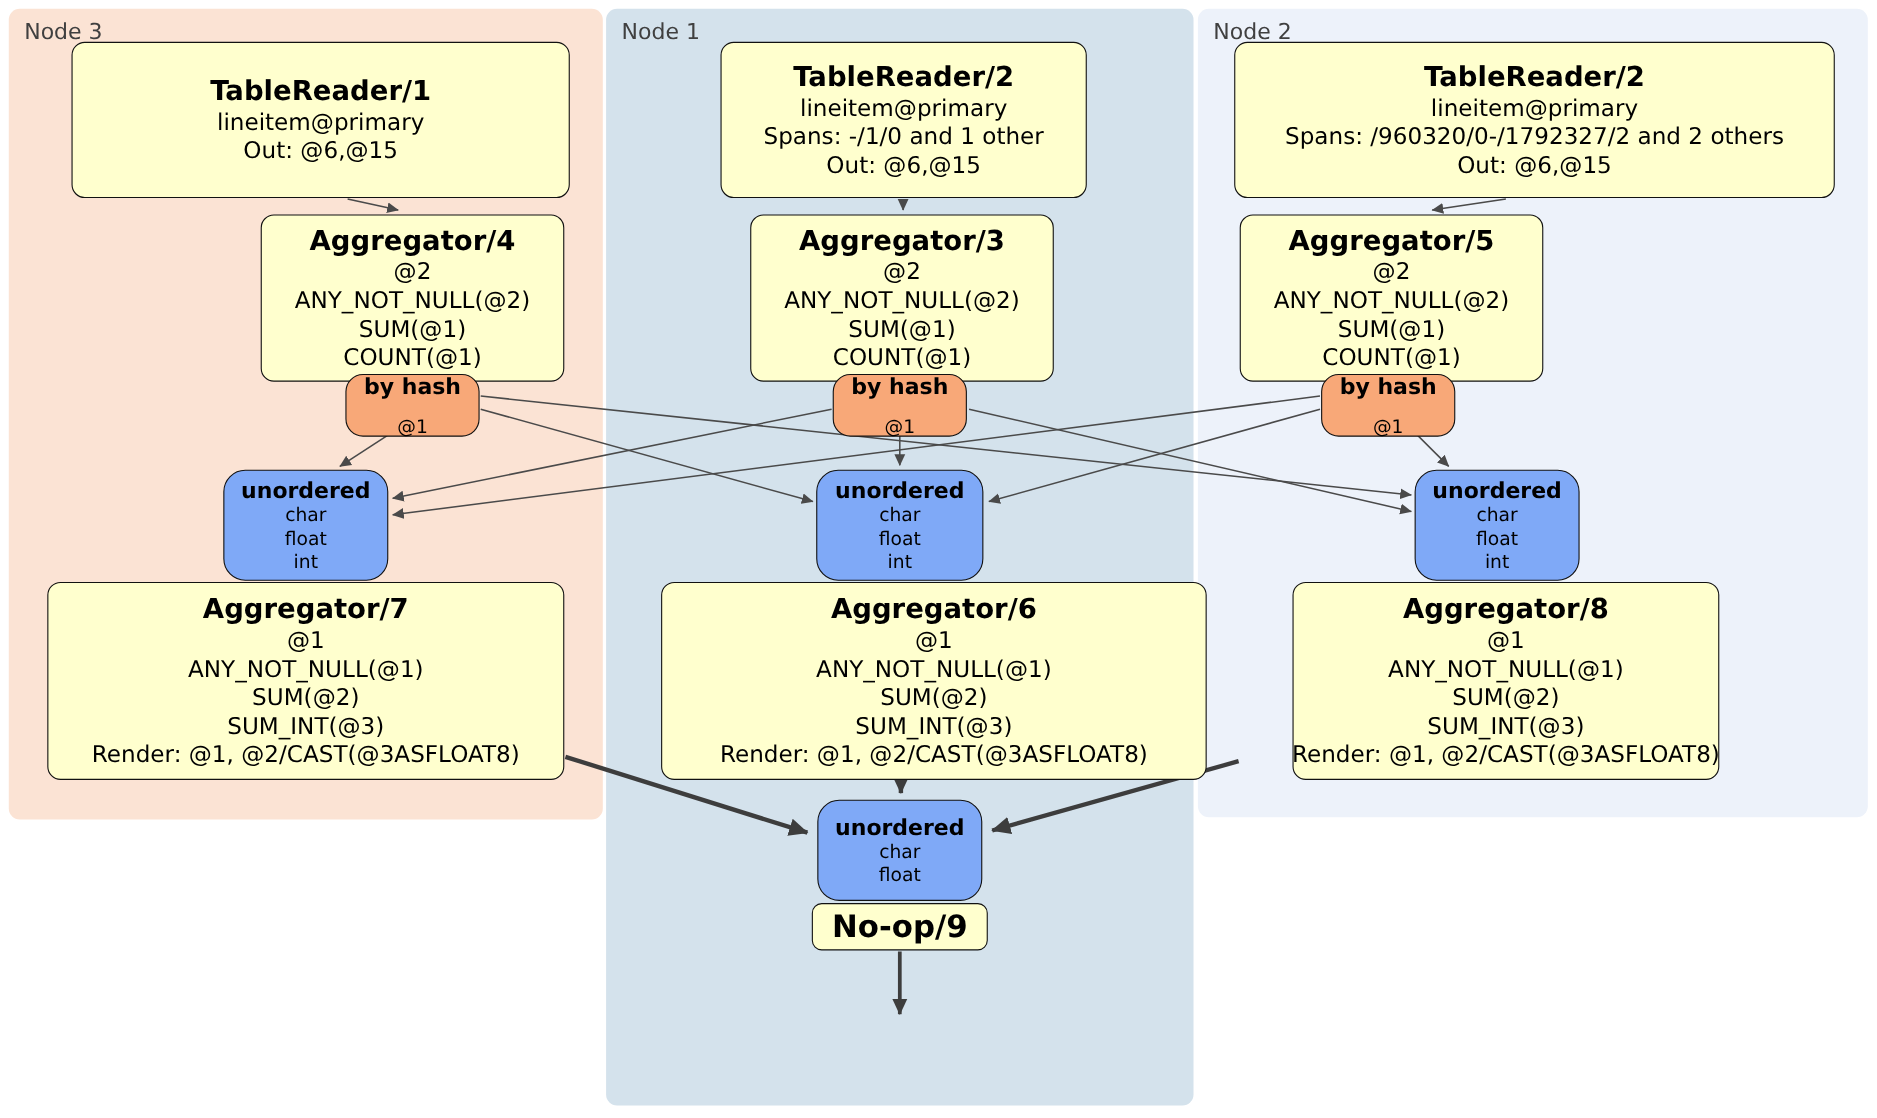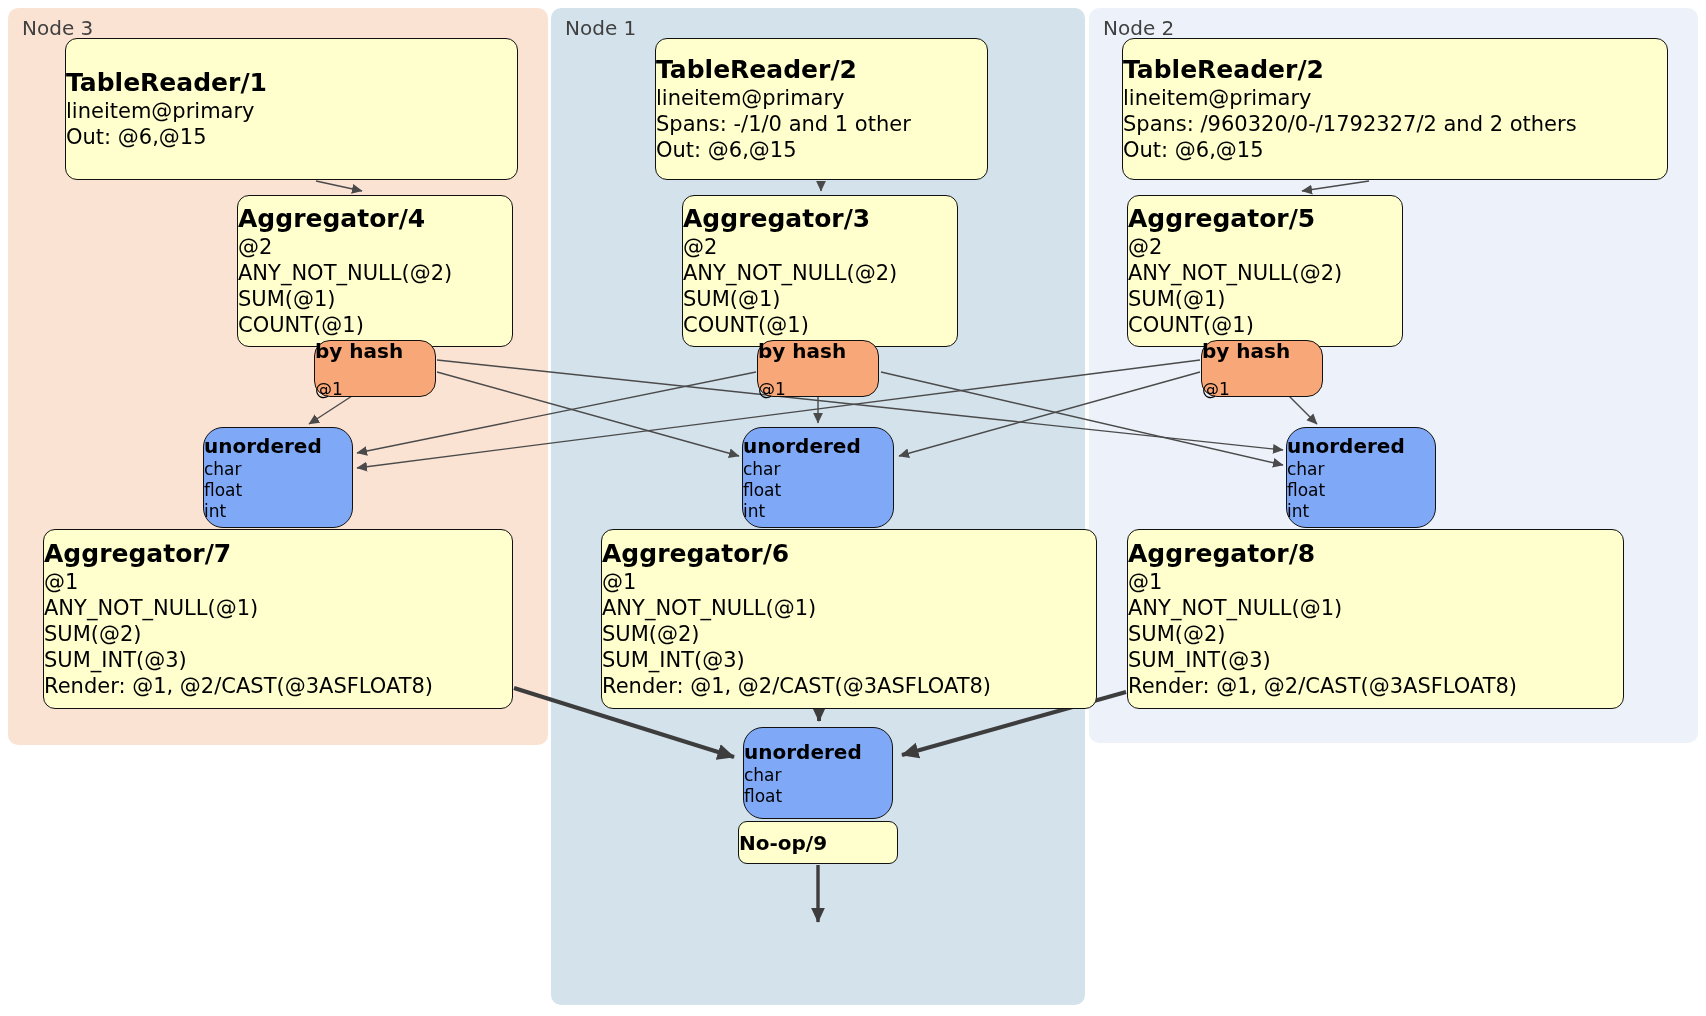--- a/index.html
+++ b/index.html
@@ -13,33 +13,33 @@
     --edge-thick:#3D3D3D;
     --border:#111111;
   }
   html,body{margin:0;padding:0;background:#ffffff;}
   body{font-family:"DejaVu Sans","Liberation Sans",sans-serif;color:#000;}
   #stage{position:relative;width:1706px;height:1016px;background:#fff;overflow:hidden;}
   .panel{position:absolute;border-radius:10px;}
   .panel-label{position:absolute;top:8px;left:14px;font-size:20px;line-height:24px;color:#404040;}
   #edges{position:absolute;left:0;top:0;width:1706px;height:1016px;}
   .box{position:absolute;box-sizing:border-box;border:1.6px solid var(--border);
-       display:flex;flex-direction:column;justify-content:center;align-items:flex-start;
+       display:flex;flex-direction:column;justify-content:center;align-items:center;
        text-align:center;}
   .proc{background:var(--proc-fill);border-radius:12px;}
   .proc-title{font-weight:bold;font-size:25px;line-height:30px;white-space:nowrap;}
   .proc-line{font-size:21px;line-height:26px;white-space:nowrap;}
   .router{background:var(--router-fill);border-radius:16px;gap:16px;}
   .router-title{font-weight:bold;font-size:20px;line-height:24px;}
   .router-detail{font-size:17px;line-height:20px;}
   .sync{background:var(--sync-fill);border-radius:20px;}
   .sync-title{font-weight:bold;font-size:20px;line-height:26px;}
   .sync-line{font-size:17px;line-height:21px;}
   .labelbox{background:var(--proc-fill);border-radius:9px;}
-  .labelbox .proc-title{font-size:20px;}
+  .labelbox .proc-title{font-size:28px;}
   .edge-thin{stroke:var(--edge);stroke-width:1.4;fill:none;}
   .edge-fat{stroke:var(--edge-thick);stroke-width:4;fill:none;stroke-linecap:butt;}
   .edge-med{stroke:var(--edge-thick);stroke-width:3.4;fill:none;}
 </style>
 </head>
 <body>
 
 <div id="stage">
 
   <div class="panel" style="left:8px;top:8px;width:540px;height:737px;background:var(--panel-node3);">
@@ -162,21 +162,21 @@
     <div class="proc-line">Render: @1, @2/CAST(@3ASFLOAT8)</div>
   </div>
   <div class="box proc" style="left:585px;top:529px;width:496px;height:180px;margin-left:16px;">
     <div class="proc-title">Aggregator/6</div>
     <div class="proc-line">@1</div>
     <div class="proc-line">ANY_NOT_NULL(@1)</div>
     <div class="proc-line">SUM(@2)</div>
     <div class="proc-line">SUM_INT(@3)</div>
     <div class="proc-line">Render: @1, @2/CAST(@3ASFLOAT8)</div>
   </div>
-  <div class="box proc" style="left:1127px;top:529px;width:497px;height:180px;">
+  <div class="box proc" style="left:1175px;top:529px;width:388px;height:180px;">
     <div class="proc-title">Aggregator/8</div>
     <div class="proc-line">@1</div>
     <div class="proc-line">ANY_NOT_NULL(@1)</div>
     <div class="proc-line">SUM(@2)</div>
     <div class="proc-line">SUM_INT(@3)</div>
     <div class="proc-line">Render: @1, @2/CAST(@3ASFLOAT8)</div>
   </div>
 
   <div class="box sync" style="left:743px;top:727px;width:150px;height:92px;">
     <div class="sync-title">unordered</div>

